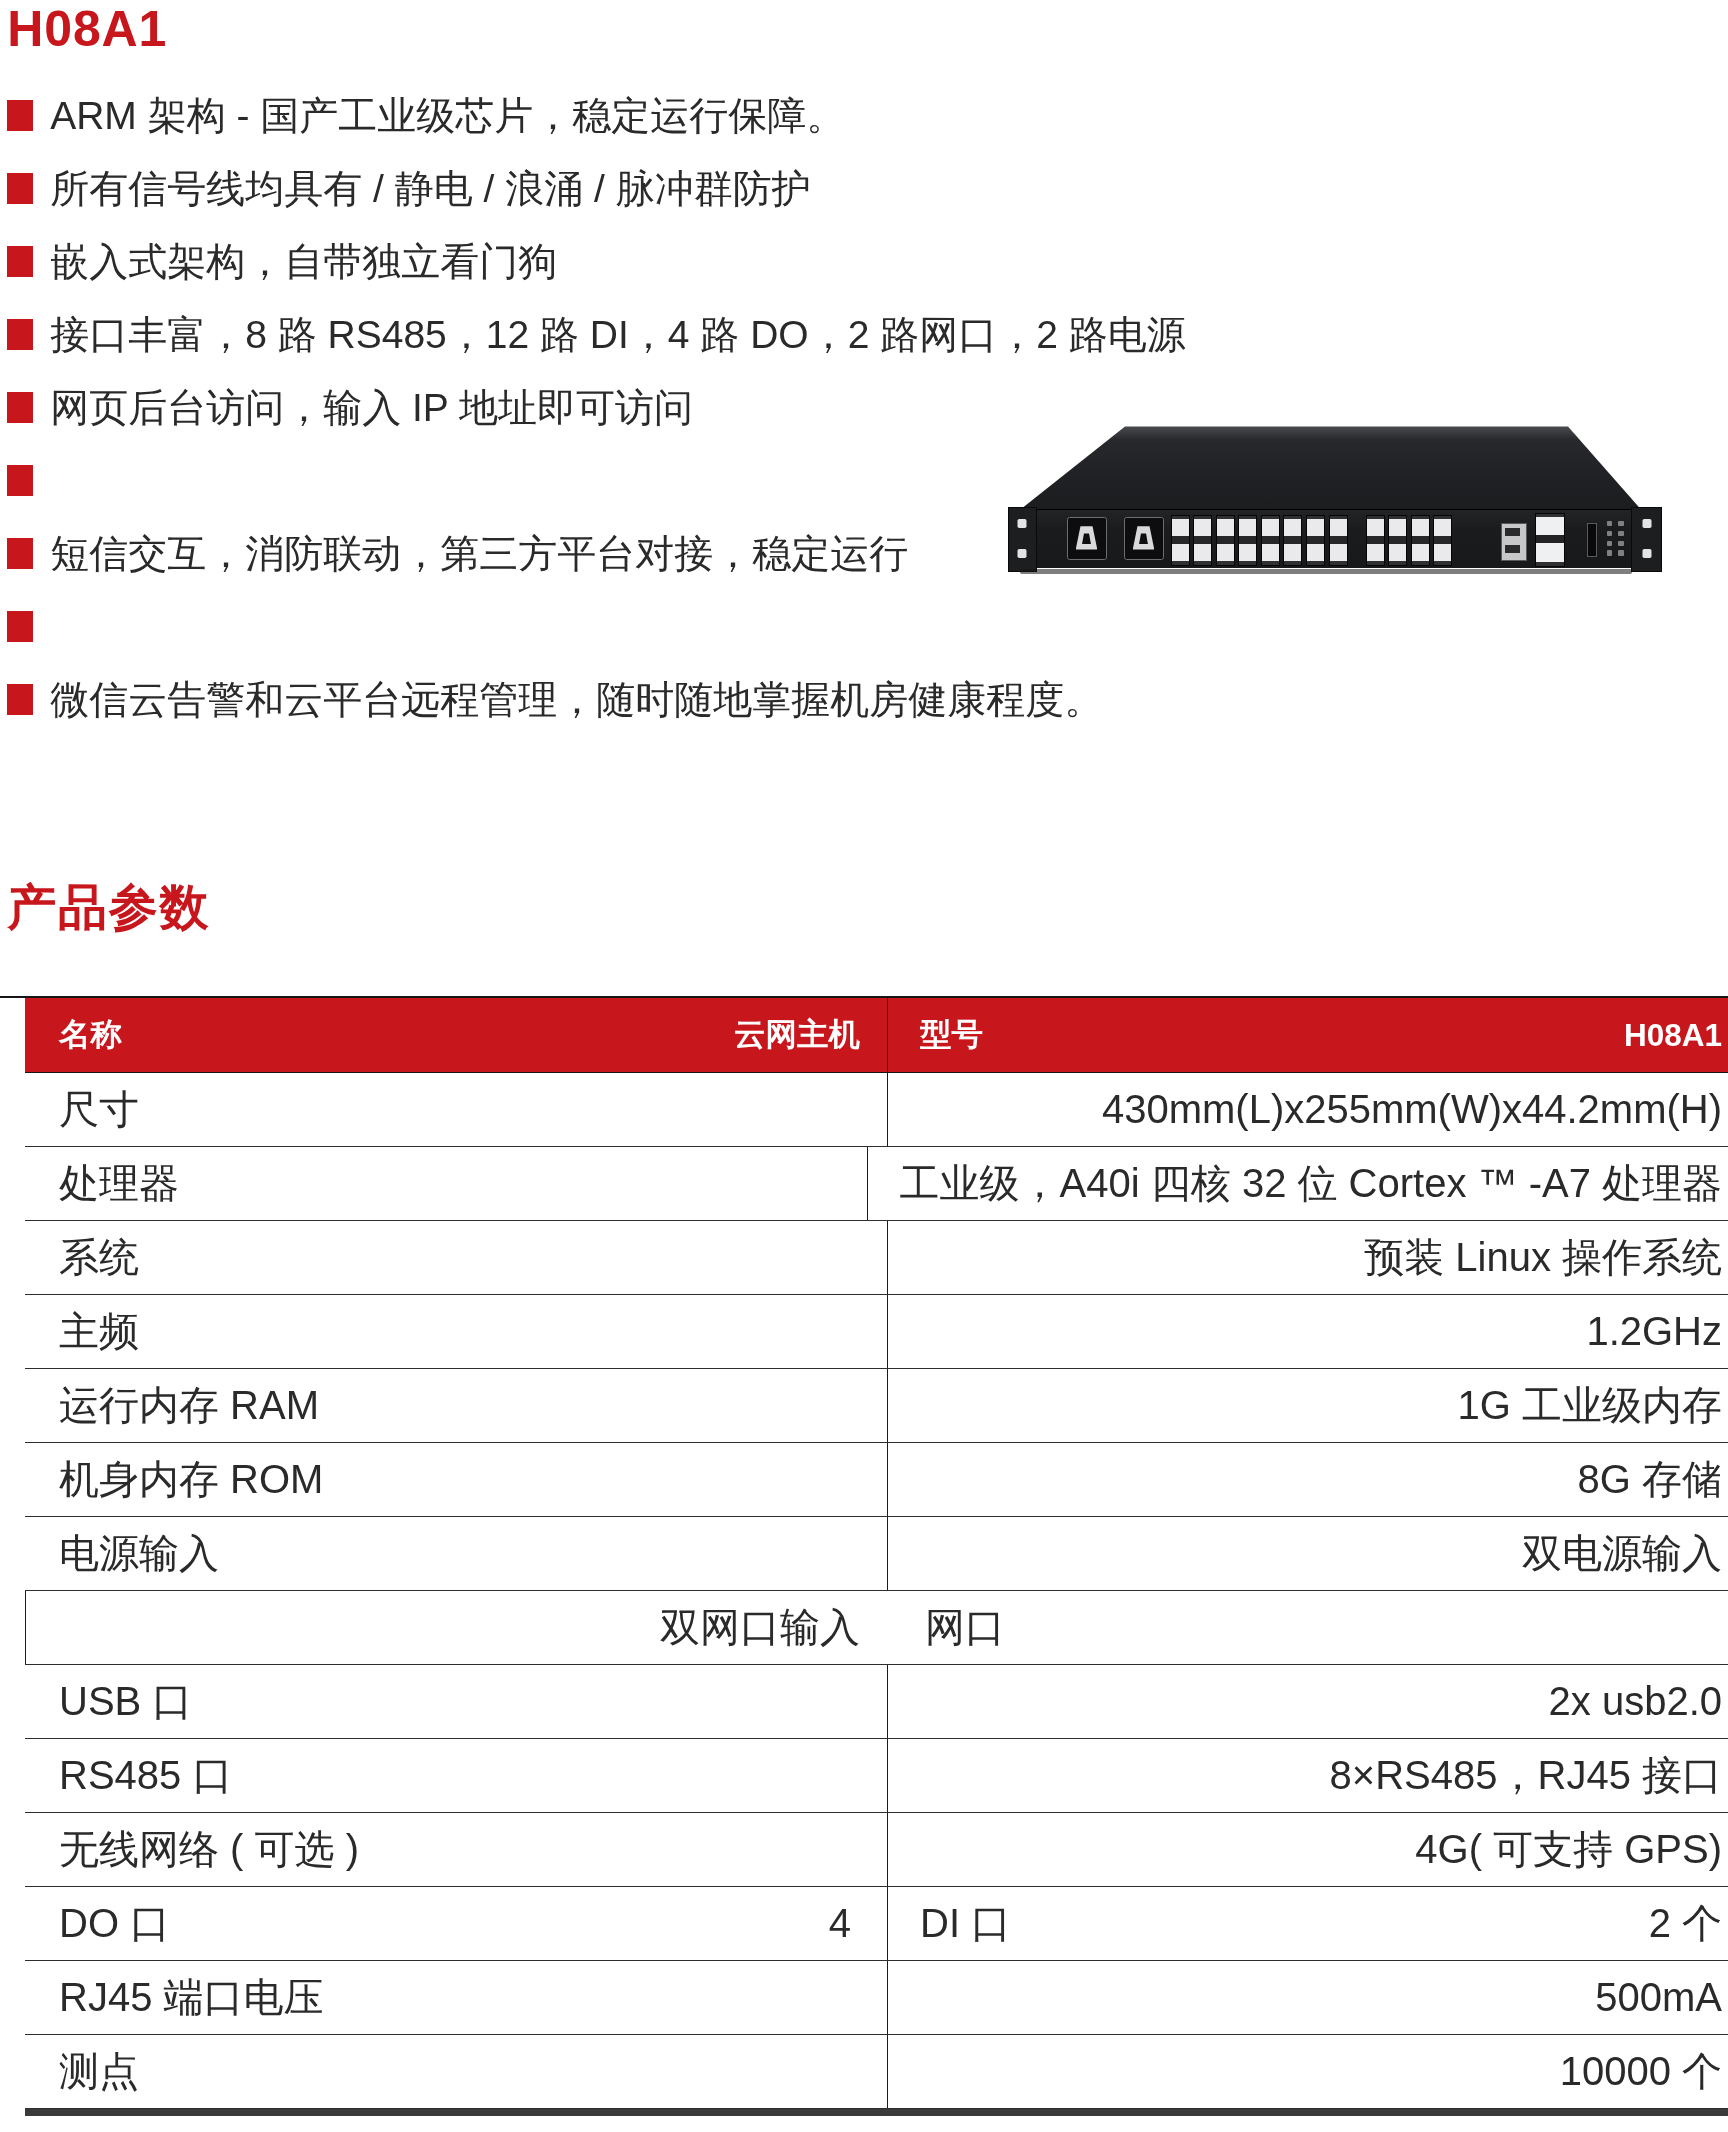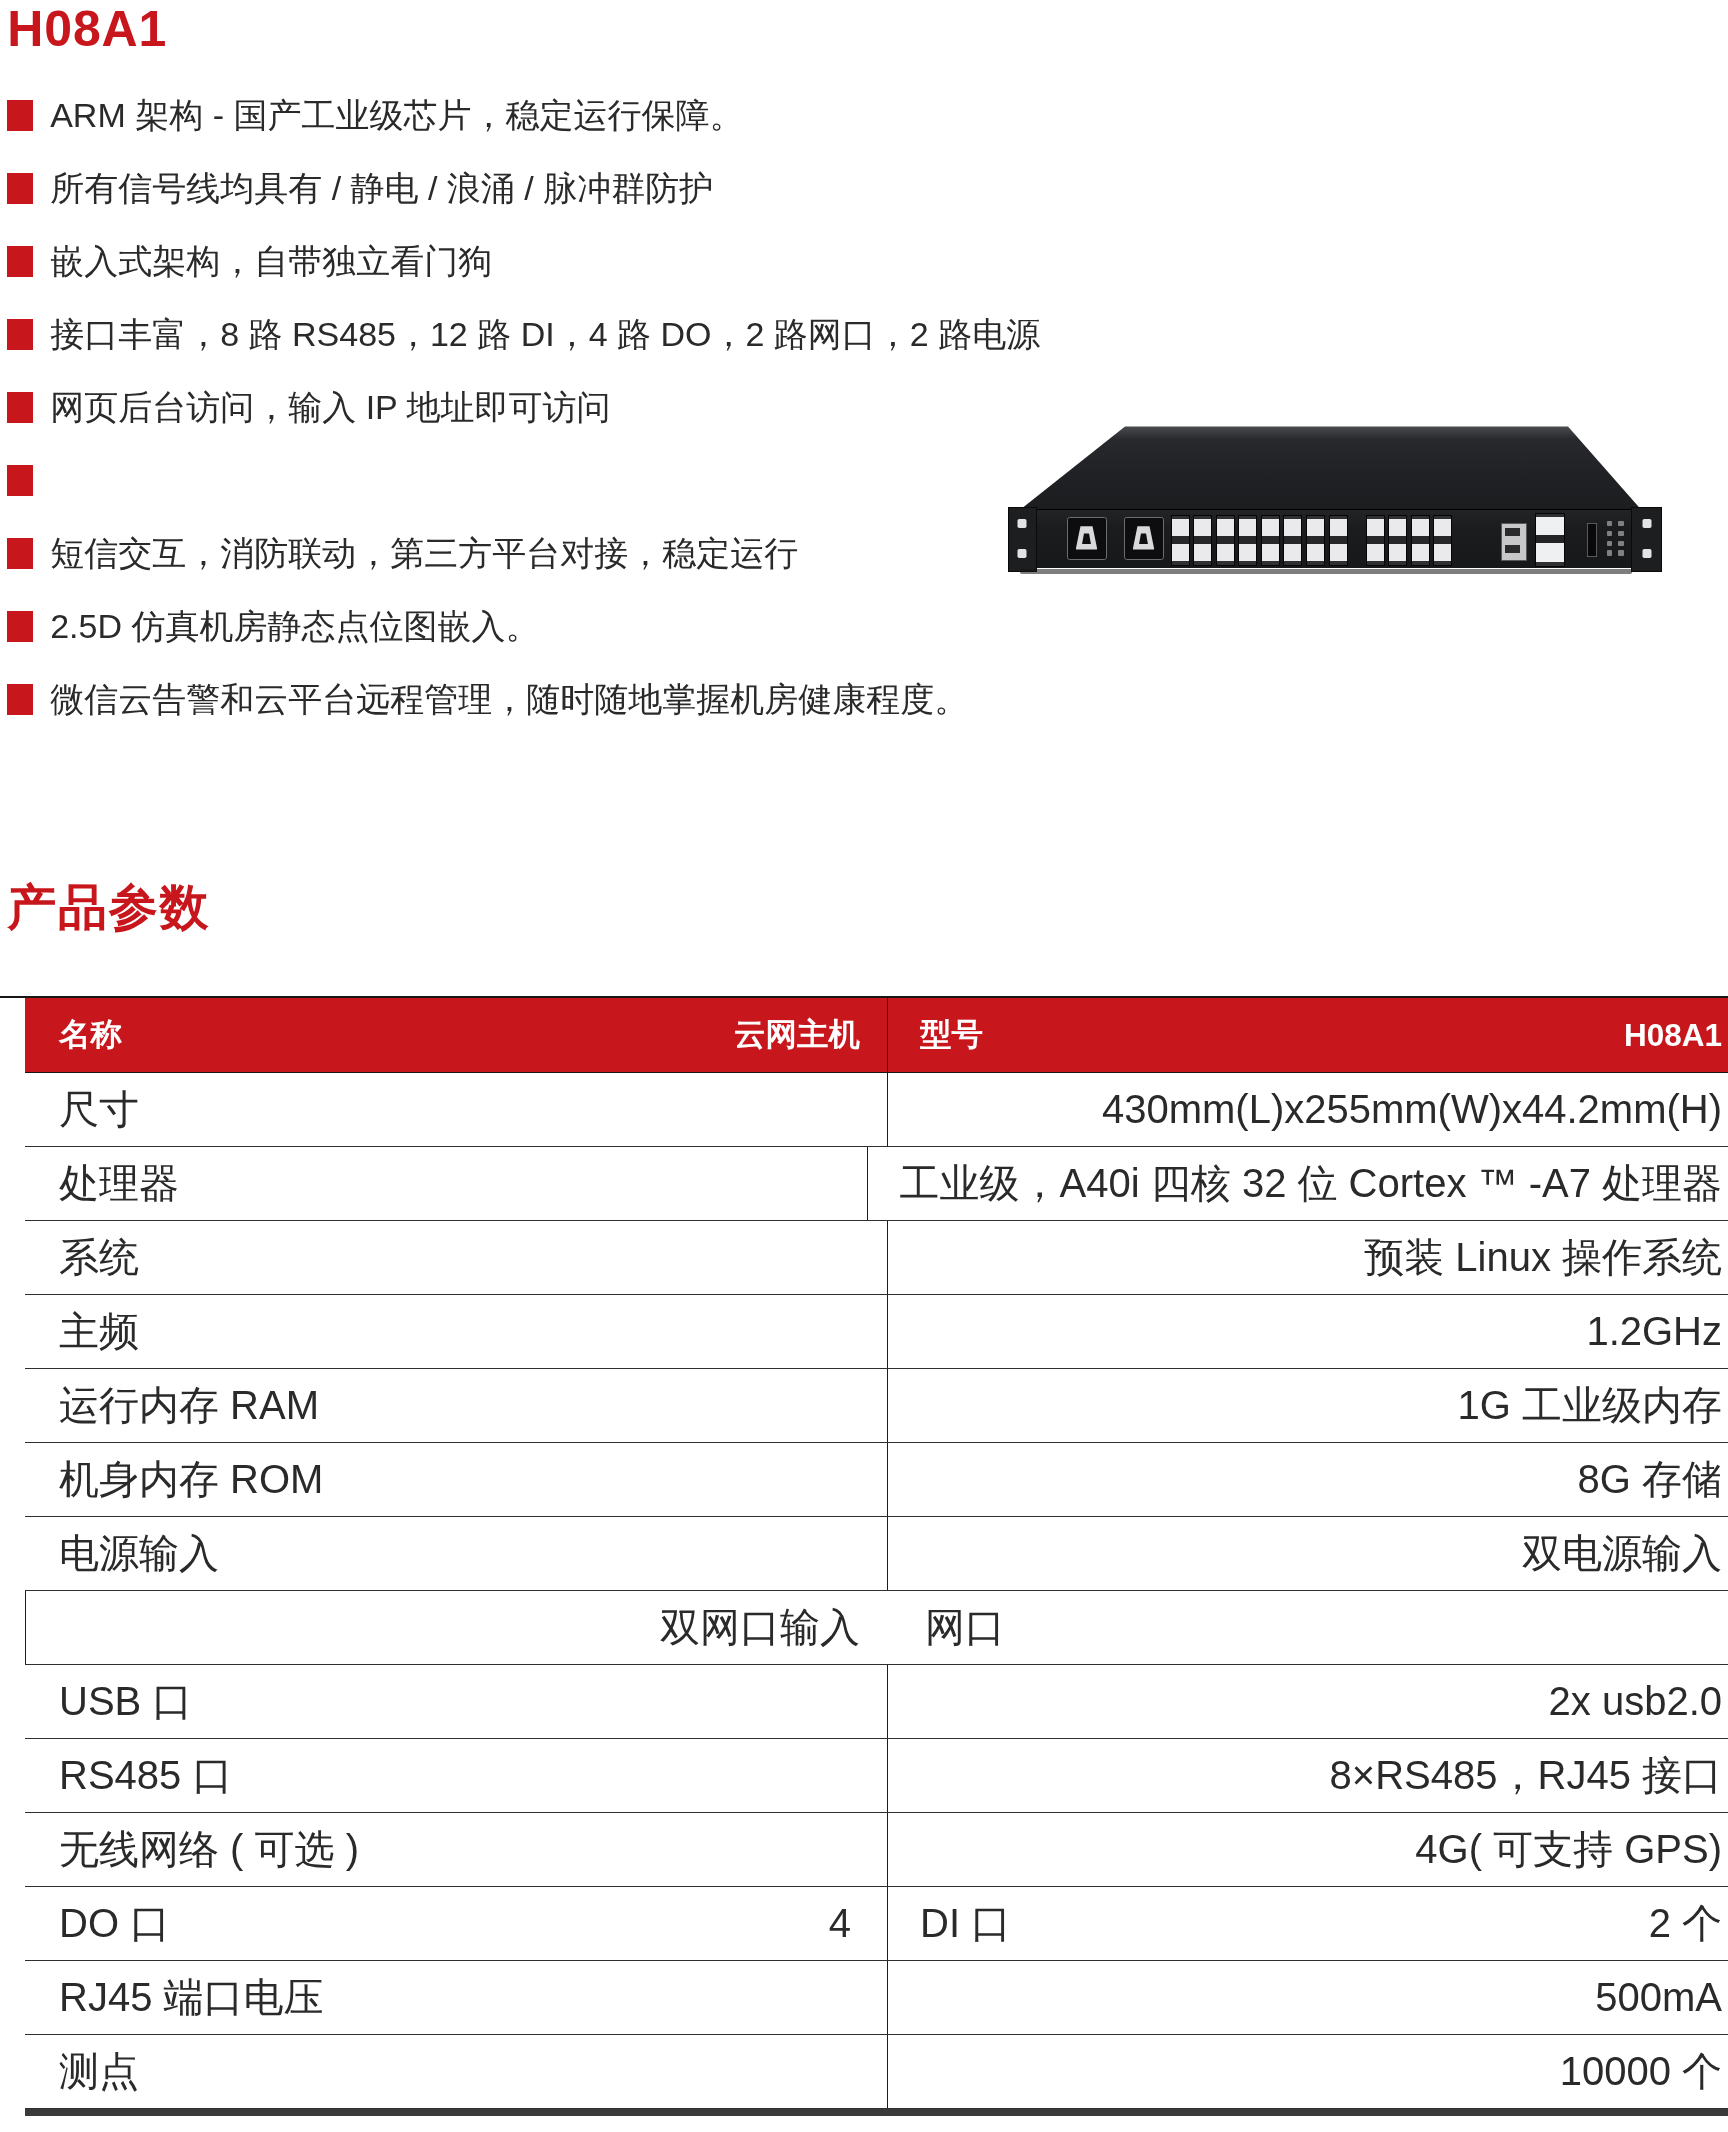--- a/index.html
+++ b/index.html
@@ -13,21 +13,21 @@
     font-family:"Liberation Sans","DejaVu Sans",sans-serif;color:var(--ink);
     overflow:hidden;
   }
   
   .model-title{
     position:absolute;left:7.2px;top:0px;
     font-size:50px;font-weight:bold;color:var(--red);letter-spacing:0.9px;
   }
   
   .features{position:absolute;left:7.2px;top:79px;margin:0;padding:0;list-style:none;}
-  .feature{height:73px;display:flex;align-items:center;font-size:34px;color:var(--ink);white-space:nowrap;}
+  .feature{height:73px;display:flex;align-items:center;font-size:39px;color:var(--ink);white-space:nowrap;}
   .bullet{width:26px;height:31.5px;background:var(--red);margin-right:17px;flex:none;}
   
   .device{position:absolute;left:1006px;top:421px;width:654px;height:158px;}
   .dev-top{
     position:absolute;left:0;top:5.4px;width:654px;height:83px;
     clip-path:polygon(119px 0px,562px 0px,635px 83px,14.4px 83px);
     background:linear-gradient(180deg,#4b4c4f 0%,#28292c 16%,#202124 60%,#1c1d1f 100%);
   }
   .dev-panel{
     position:absolute;left:13.5px;top:88px;width:612px;height:58px;
@@ -118,21 +118,20 @@
     <span class="bullet"></span>
   </li>
 
   <li class="feature">
     <span class="bullet"></span>
     <span class="feature-text">短信交互，消防联动，第三方平台对接，稳定运行</span>
   </li>
 
   <li class="feature">
     <span class="bullet"></span>
-    <span class="feature-text">2.5D 仿真机房静态点位图嵌入。</span>
   </li>
 
   <li class="feature">
     <span class="bullet"></span>
     <span class="feature-text">微信云告警和云平台远程管理，随时随地掌握机房健康程度。</span>
   </li>
 </ul>
 
 <div class="device">
   <div class="dev-top"></div>

